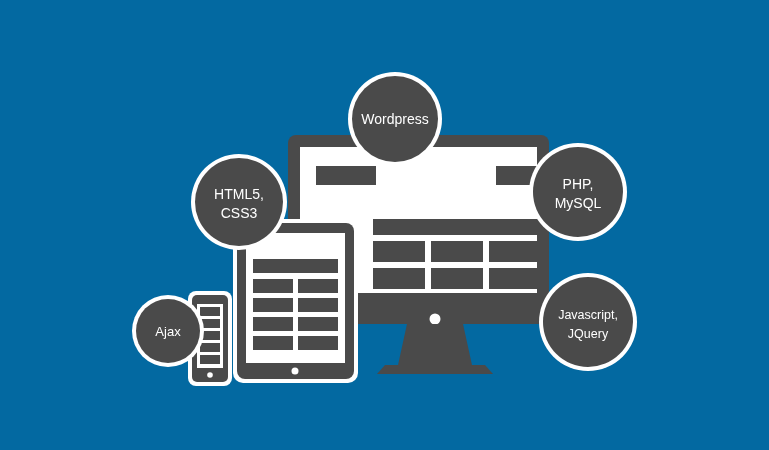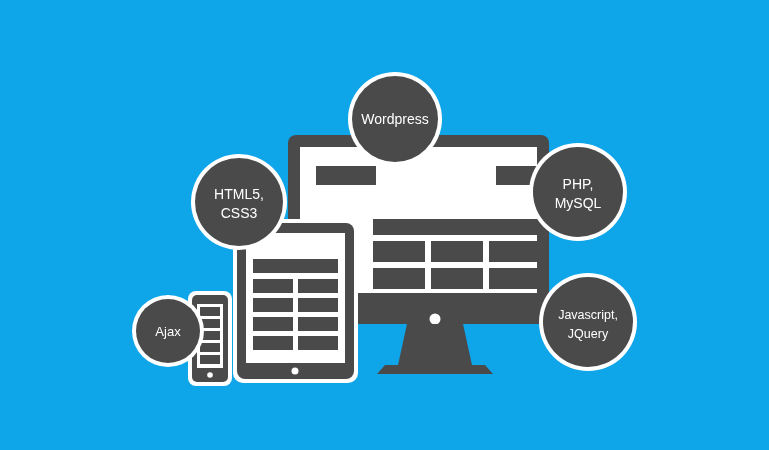--- a/index.html
+++ b/index.html
@@ -8,21 +8,21 @@
     padding: 0;
     background: #ffffff;
   }
   body {
     font-family: "Liberation Sans", sans-serif;
   }
   #canvas {
     position: relative;
     width: 769px;
     height: 450px;
-    background: #0ea5e9;
+    background: #0369a1;
     overflow: hidden;
   }
   #artboard {
     position: absolute;
     left: 0;
     top: 0;
     width: 769px;
     height: 450px;
   }
   .bubble-label {

